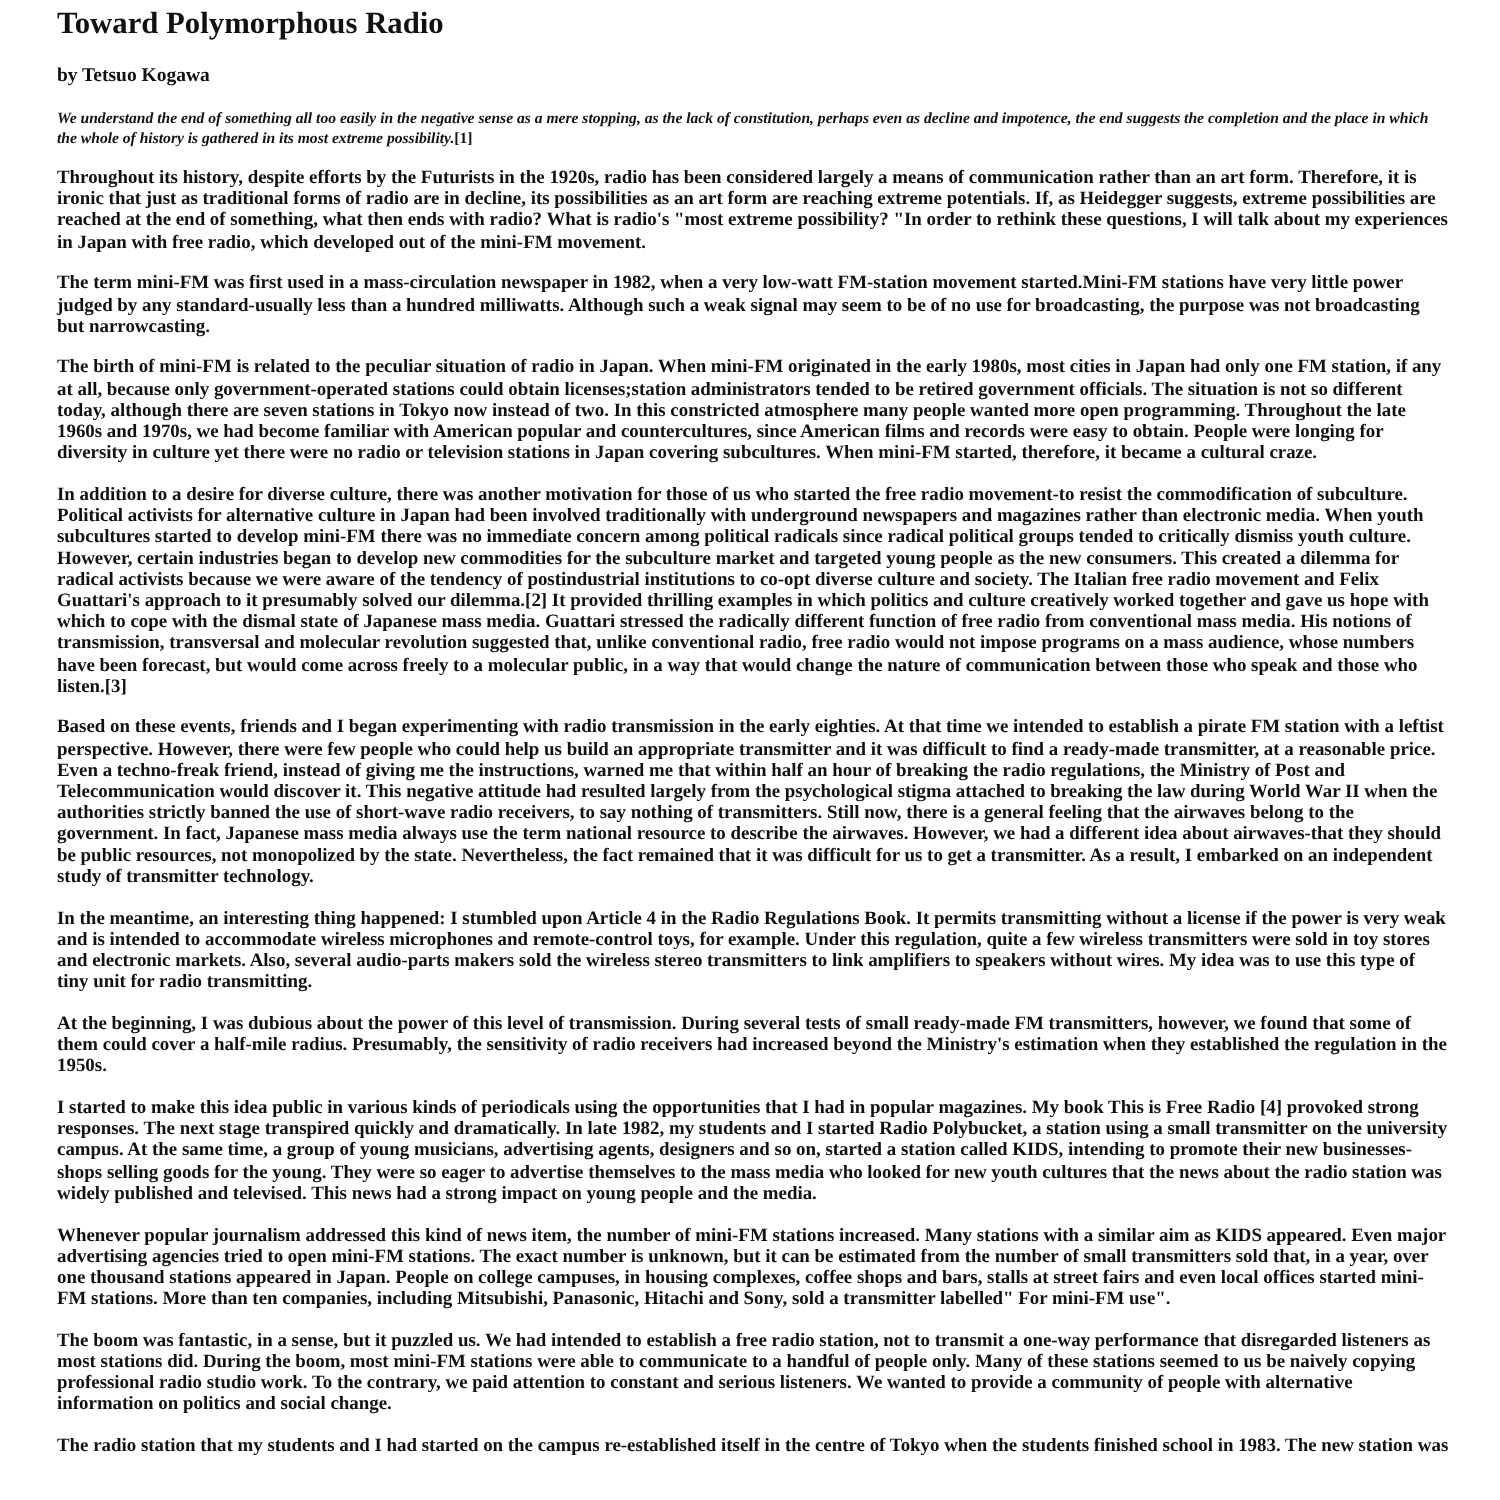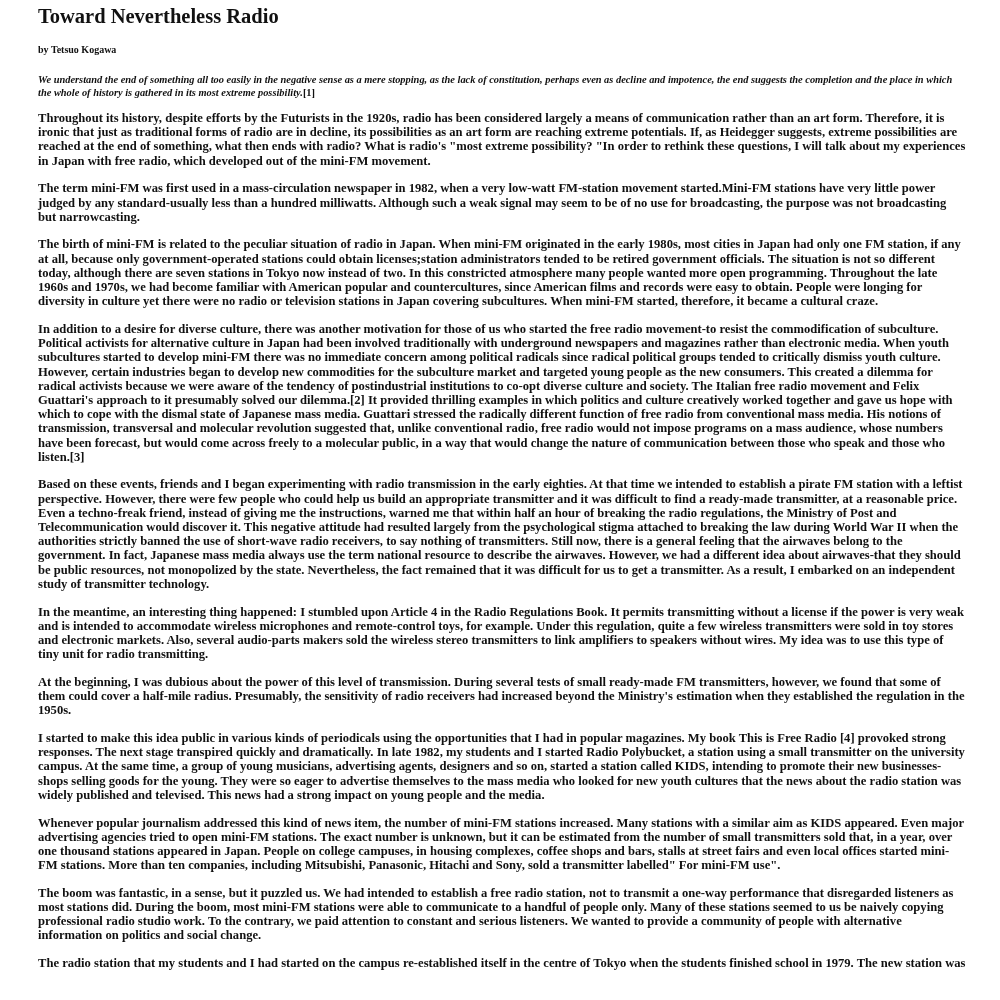--- a/index.html
+++ b/index.html
@@ -20,21 +20,21 @@
       top: 5px;
       width: 928px;
     }
     h1 {
       font-size: 20.5px;
       font-weight: bold;
       margin: 0 0 15px 0;
       line-height: 22px;
     }
     .byline {
-      font-size: 10px;
+      font-size: 13px;
       font-weight: bold;
       margin: 0 0 16px 0;
       line-height: 16px;
     }
     .epigraph {
       font-size: 10.4px;
       font-weight: bold;
       font-style: italic;
       line-height: 12.5px;
       margin: 16px 0 12px 0;
@@ -49,27 +49,27 @@
       margin: 0 0 13.5px 0;
     }
     .ref {
       font-weight: bold;
     }
   </style>
 </head>
 <body>
 
 <div class="page">
-  <h1>Toward Nevertheless Radio</h1>
+  <h1>Toward Polymorphous Radio</h1>
   <div class="byline">by Tetsuo Kogawa</div>
   <div class="epigraph"><span>We understand the end of something all too easily in the negative sense as a mere stopping, as the lack of constitution, perhaps even as decline and impotence, the end suggests the completion and the place in which the whole of history is gathered in its most extreme possibility.</span><span class="ref">[1]</span></div>
   <p class="para">Throughout its history, despite efforts by the Futurists in the 1920s, radio has been considered largely a means of communication rather than an art form. Therefore, it is ironic that just as traditional forms of radio are in decline, its possibilities as an art form are reaching extreme potentials. If, as Heidegger suggests, extreme possibilities are reached at the end of something, what then ends with radio? What is radio's "most extreme possibility? "In order to rethink these questions, I will talk about my experiences in Japan with free radio, which developed out of the mini-FM movement.</p>
   <p class="para">The term mini-FM was first used in a mass-circulation newspaper in 1982, when a very low-watt FM-station movement started.Mini-FM stations have very little power judged by any standard-usually less than a hundred milliwatts. Although such a weak signal may seem to be of no use for broadcasting, the purpose was not broadcasting but narrowcasting.</p>
   <p class="para">The birth of mini-FM is related to the peculiar situation of radio in Japan. When mini-FM originated in the early 1980s, most cities in Japan had only one FM station, if any at all, because only government-operated stations could obtain licenses;station administrators tended to be retired government officials. The situation is not so different today, although there are seven stations in Tokyo now instead of two. In this constricted atmosphere many people wanted more open programming. Throughout the late 1960s and 1970s, we had become familiar with American popular and countercultures, since American films and records were easy to obtain. People were longing for diversity in culture yet there were no radio or television stations in Japan covering subcultures. When mini-FM started, therefore, it became a cultural craze.</p>
   <p class="para">In addition to a desire for diverse culture, there was another motivation for those of us who started the free radio movement-to resist the commodification of subculture. Political activists for alternative culture in Japan had been involved traditionally with underground newspapers and magazines rather than electronic media. When youth subcultures started to develop mini-FM there was no immediate concern among political radicals since radical political groups tended to critically dismiss youth culture. However, certain industries began to develop new commodities for the subculture market and targeted young people as the new consumers. This created a dilemma for radical activists because we were aware of the tendency of postindustrial institutions to co-opt diverse culture and society. The Italian free radio movement and Felix Guattari's approach to it presumably solved our dilemma.[2] It provided thrilling examples in which politics and culture creatively worked together and gave us hope with which to cope with the dismal state of Japanese mass media. Guattari stressed the radically different function of free radio from conventional mass media. His notions of transmission, transversal and molecular revolution suggested that, unlike conventional radio, free radio would not impose programs on a mass audience, whose numbers have been forecast, but would come across freely to a molecular public, in a way that would change the nature of communication between those who speak and those who listen.[3]</p>
   <p class="para">Based on these events, friends and I began experimenting with radio transmission in the early eighties. At that time we intended to establish a pirate FM station with a leftist perspective. However, there were few people who could help us build an appropriate transmitter and it was difficult to find a ready-made transmitter, at a reasonable price. Even a techno-freak friend, instead of giving me the instructions, warned me that within half an hour of breaking the radio regulations, the Ministry of Post and Telecommunication would discover it. This negative attitude had resulted largely from the psychological stigma attached to breaking the law during World War II when the authorities strictly banned the use of short-wave radio receivers, to say nothing of transmitters. Still now, there is a general feeling that the airwaves belong to the government. In fact, Japanese mass media always use the term national resource to describe the airwaves. However, we had a different idea about airwaves-that they should be public resources, not monopolized by the state. Nevertheless, the fact remained that it was difficult for us to get a transmitter. As a result, I embarked on an independent study of transmitter technology.</p>
   <p class="para">In the meantime, an interesting thing happened: I stumbled upon Article 4 in the Radio Regulations Book. It permits transmitting without a license if the power is very weak and is intended to accommodate wireless microphones and remote-control toys, for example. Under this regulation, quite a few wireless transmitters were sold in toy stores and electronic markets. Also, several audio-parts makers sold the wireless stereo transmitters to link amplifiers to speakers without wires. My idea was to use this type of tiny unit for radio transmitting.</p>
   <p class="para">At the beginning, I was dubious about the power of this level of transmission. During several tests of small ready-made FM transmitters, however, we found that some of them could cover a half-mile radius. Presumably, the sensitivity of radio receivers had increased beyond the Ministry's estimation when they established the regulation in the 1950s.</p>
   <p class="para">I started to make this idea public in various kinds of periodicals using the opportunities that I had in popular magazines. My book This is Free Radio [4] provoked strong responses. The next stage transpired quickly and dramatically. In late 1982, my students and I started Radio Polybucket, a station using a small transmitter on the university campus. At the same time, a group of young musicians, advertising agents, designers and so on, started a station called KIDS, intending to promote their new businesses-shops selling goods for the young. They were so eager to advertise themselves to the mass media who looked for new youth cultures that the news about the radio station was widely published and televised. This news had a strong impact on young people and the media.</p>
   <p class="para">Whenever popular journalism addressed this kind of news item, the number of mini-FM stations increased. Many stations with a similar aim as KIDS appeared. Even major advertising agencies tried to open mini-FM stations. The exact number is unknown, but it can be estimated from the number of small transmitters sold that, in a year, over one thousand stations appeared in Japan. People on college campuses, in housing complexes, coffee shops and bars, stalls at street fairs and even local offices started mini-FM stations. More than ten companies, including Mitsubishi, Panasonic, Hitachi and Sony, sold a transmitter labelled" For mini-FM use".</p>
   <p class="para">The boom was fantastic, in a sense, but it puzzled us. We had intended to establish a free radio station, not to transmit a one-way performance that disregarded listeners as most stations did. During the boom, most mini-FM stations were able to communicate to a handful of people only. Many of these stations seemed to us be naively copying professional radio studio work. To the contrary, we paid attention to constant and serious listeners. We wanted to provide a community of people with alternative information on politics and social change.</p>
-  <p class="para">The radio station that my students and I had started on the campus re-established itself in the centre of Tokyo when the students finished school in 1979. The new station was</p>
+  <p class="para">The radio station that my students and I had started on the campus re-established itself in the centre of Tokyo when the students finished school in 1983. The new station was</p>
 </div>
 
 </body></html>

